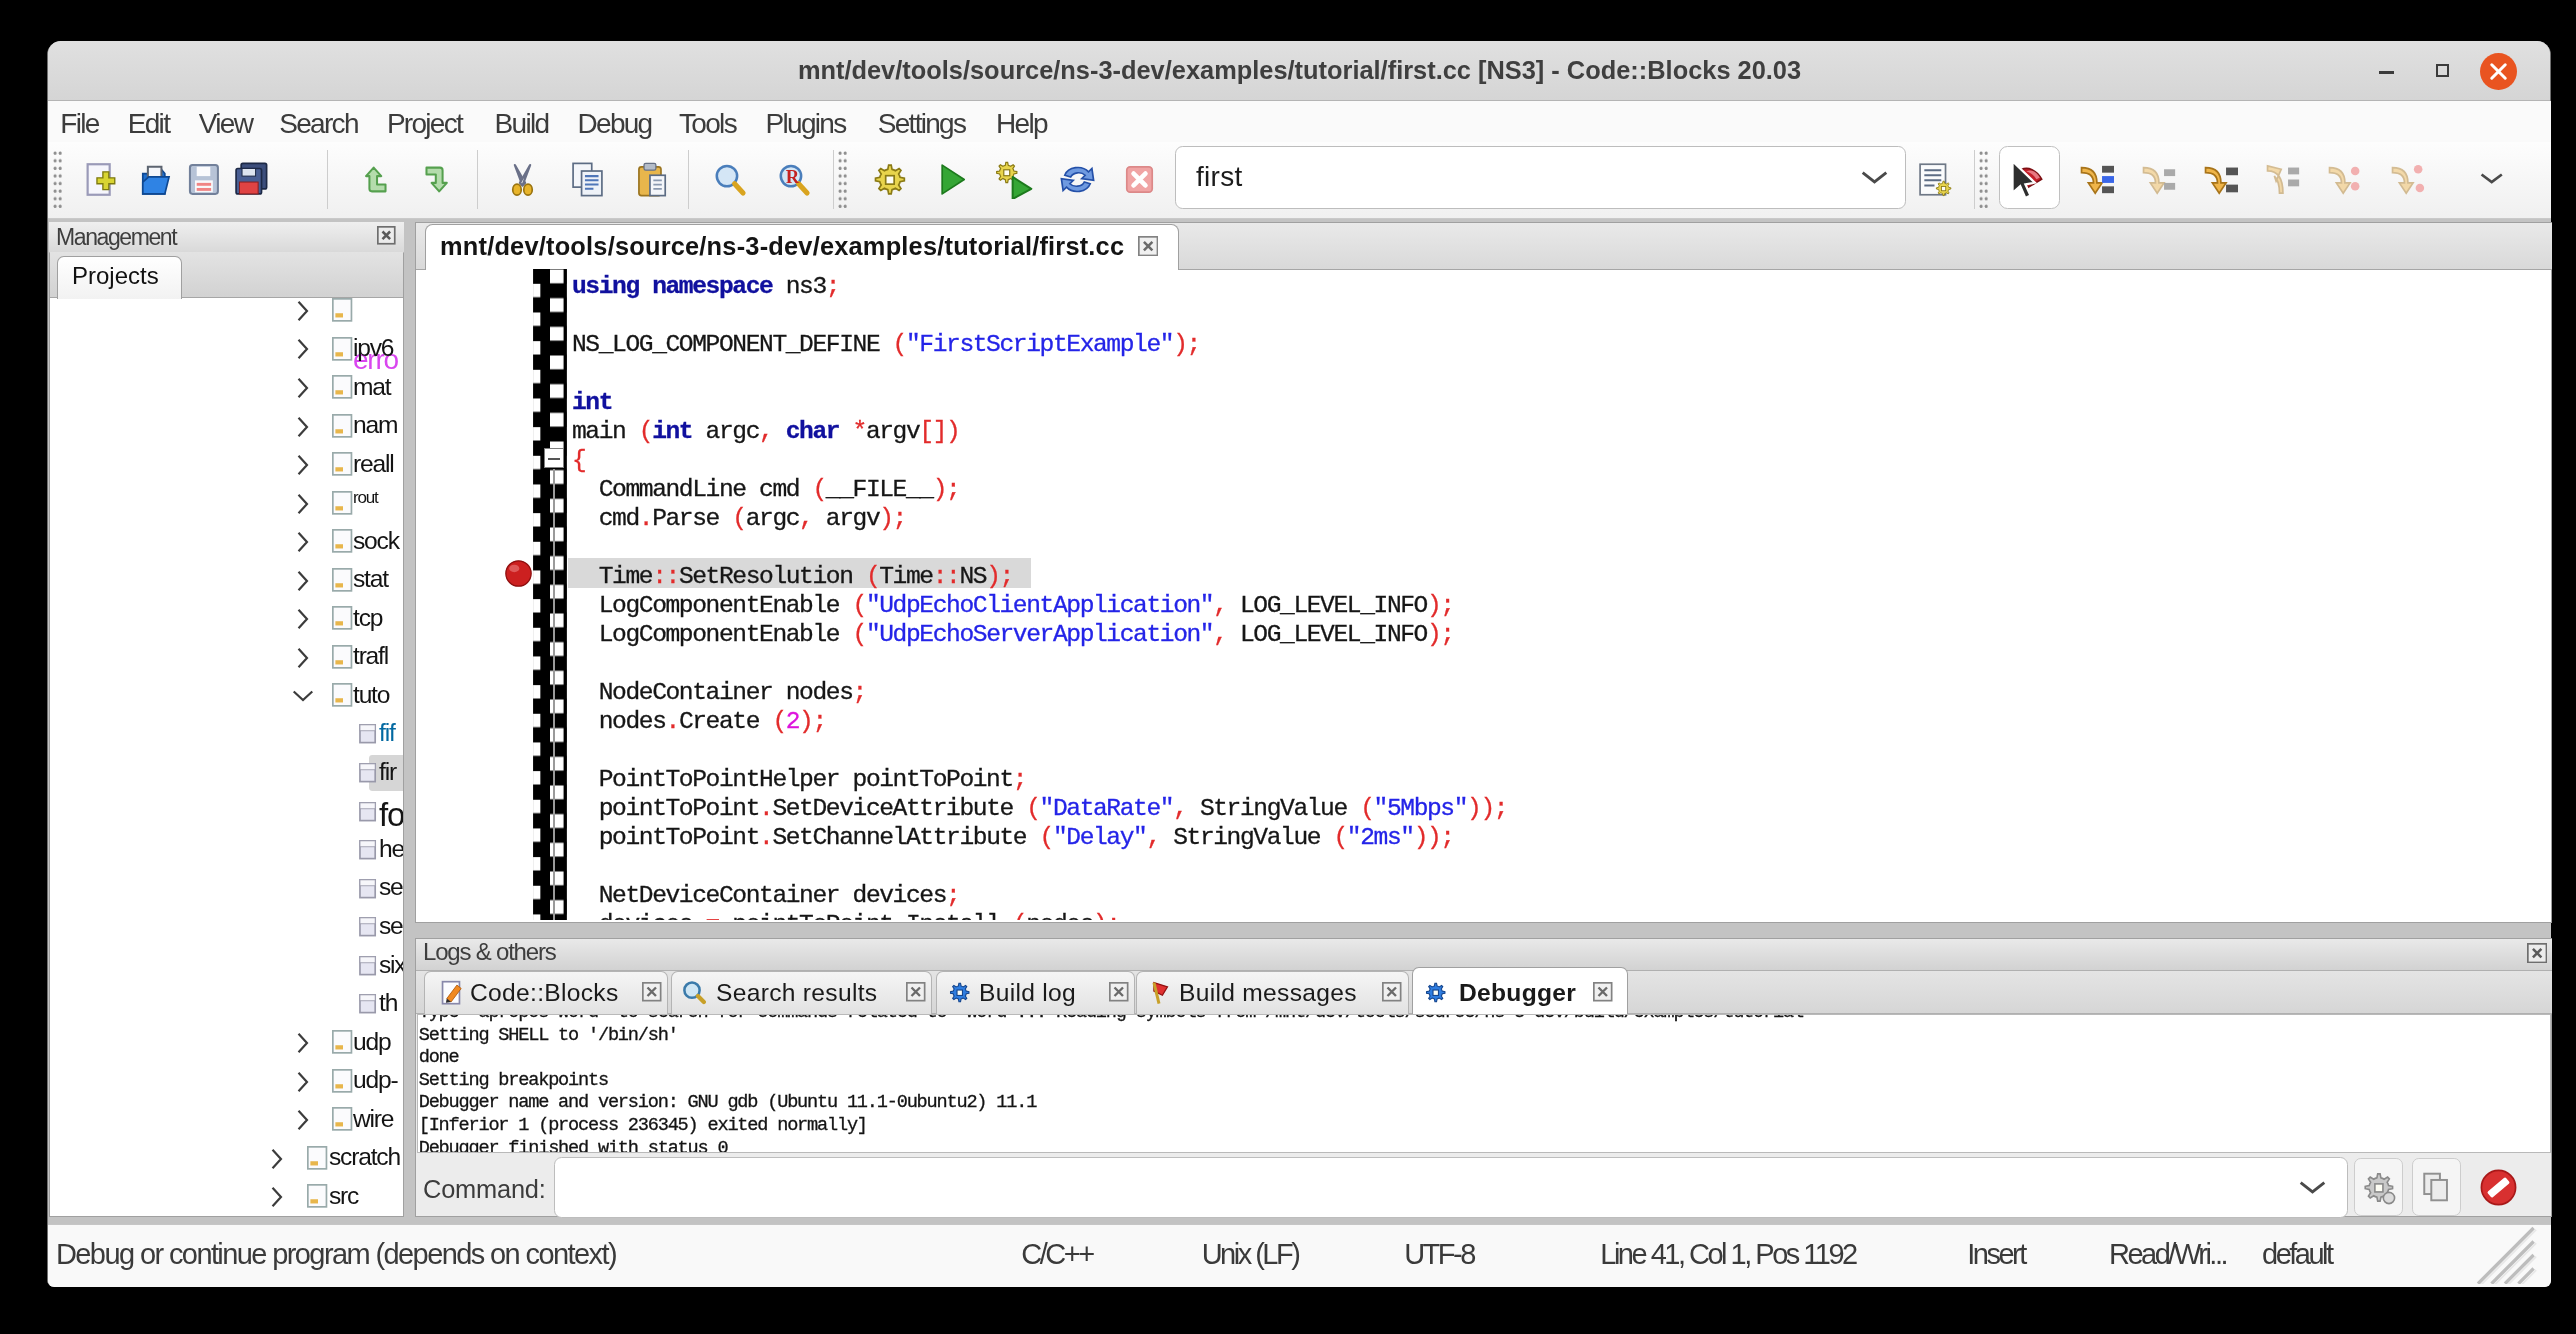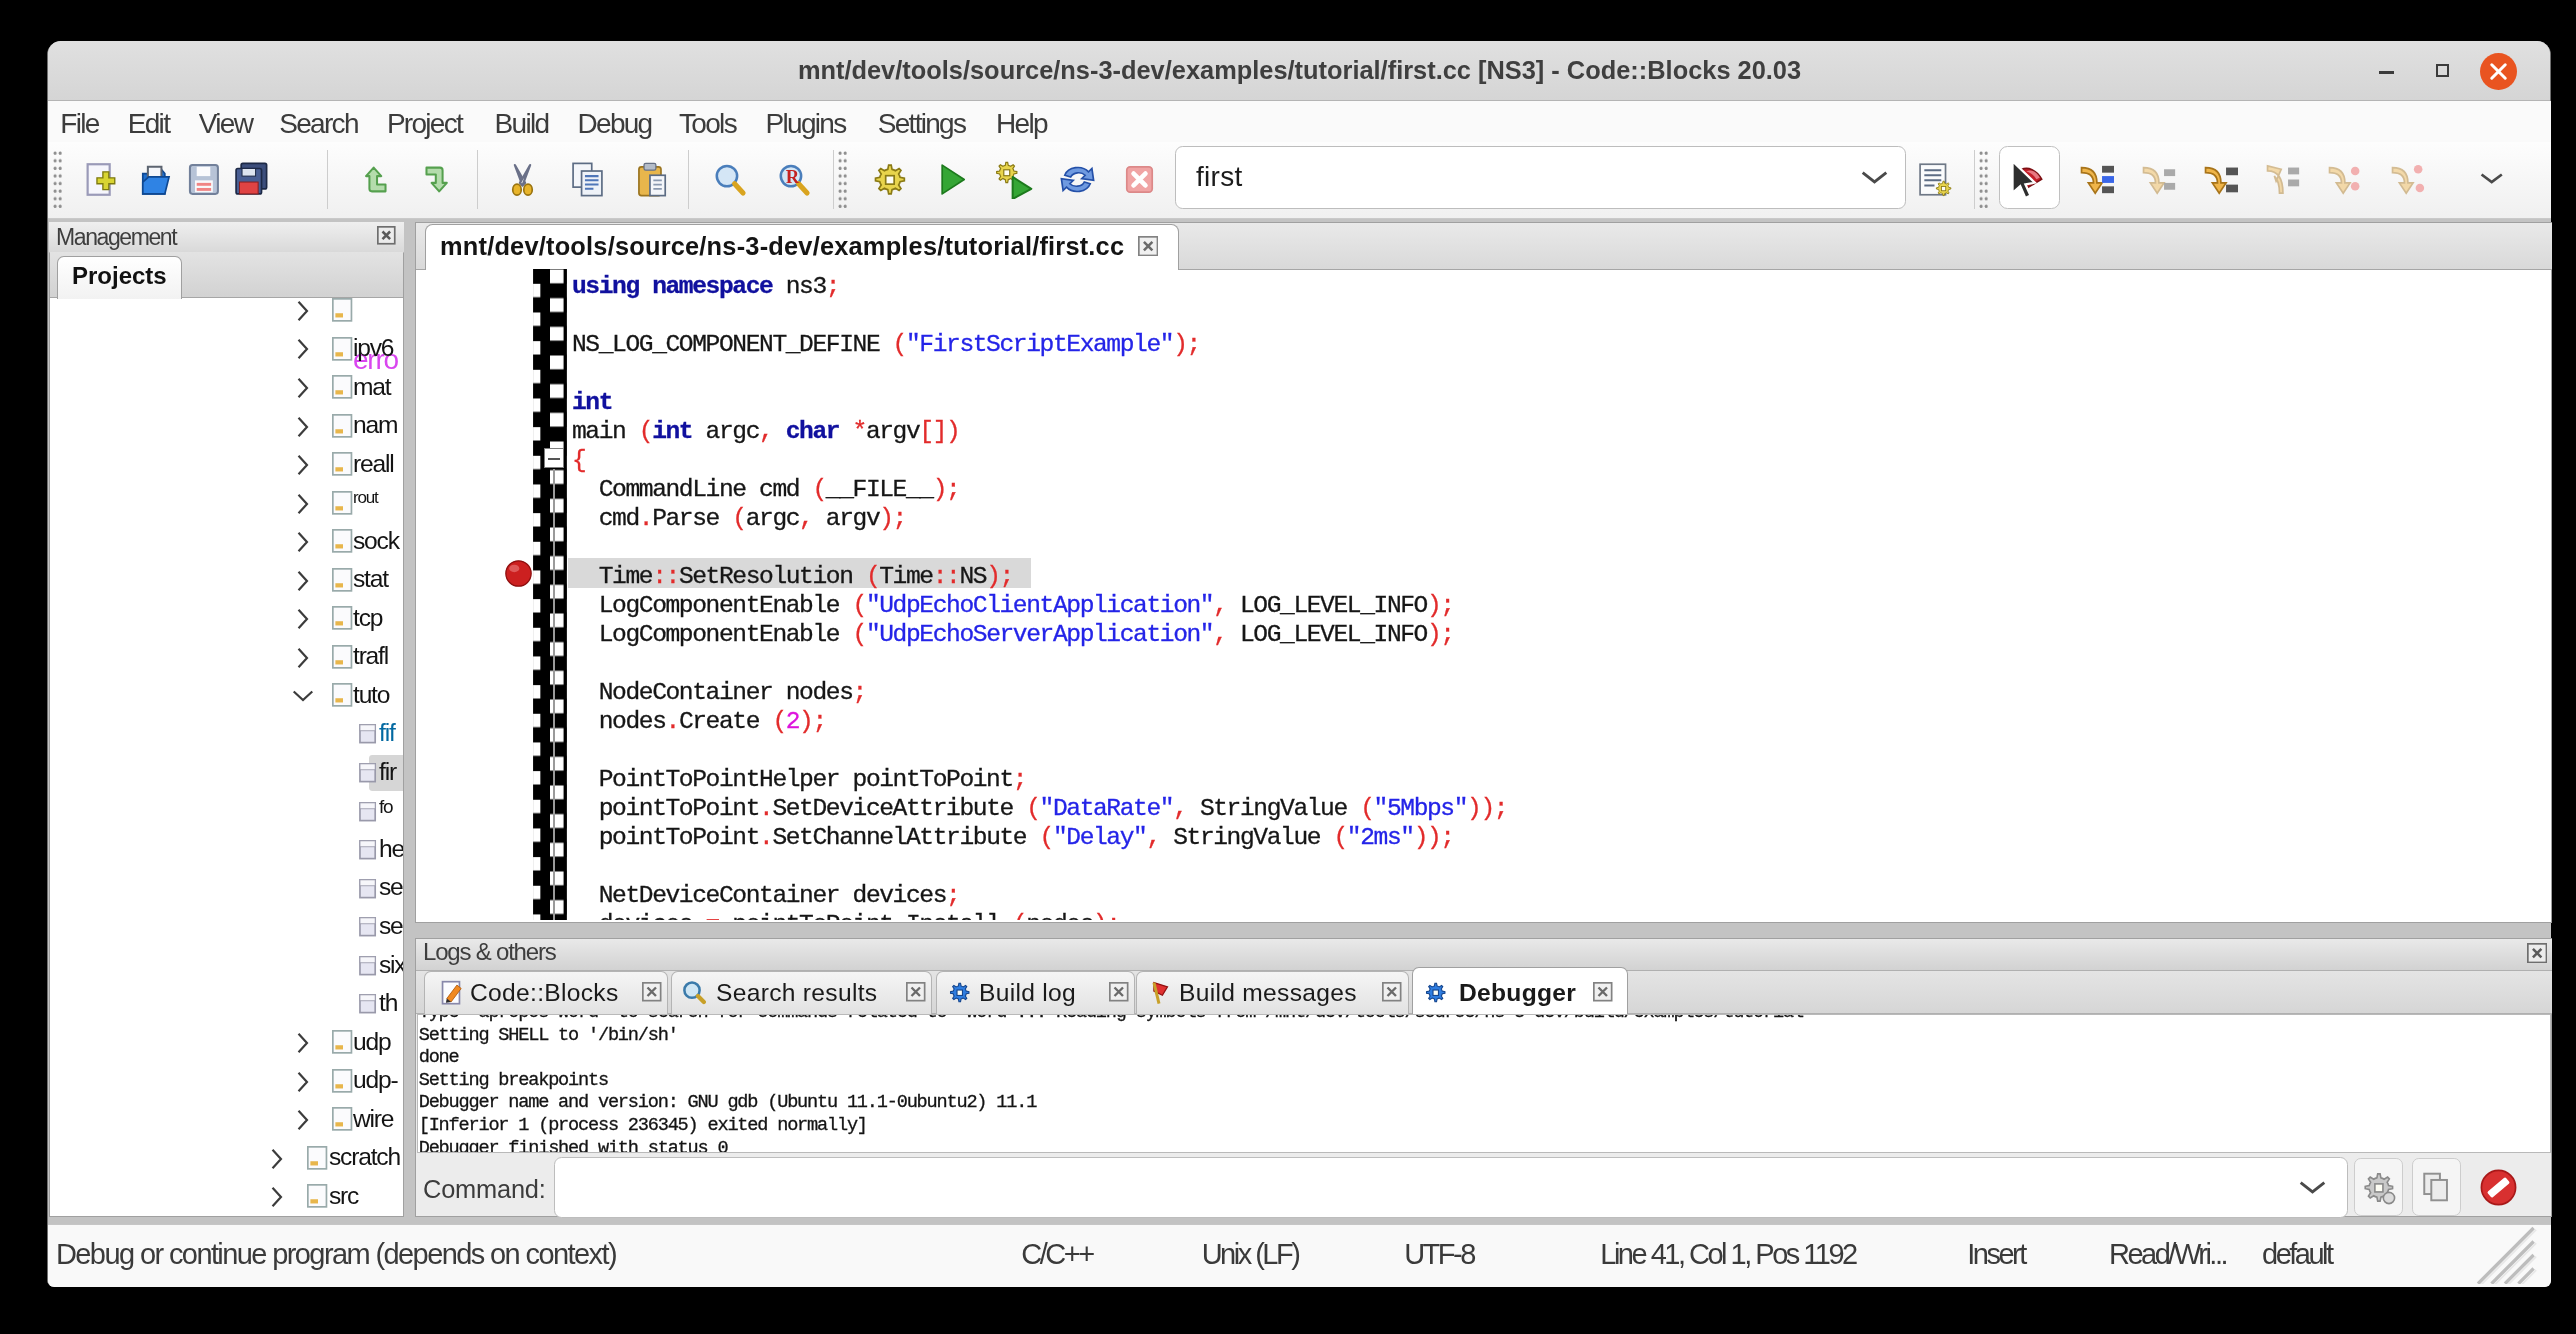--- a/index.html
+++ b/index.html
@@ -193,21 +193,21 @@
 <div class="a" style="left:48px;top:219px;width:2503px;height:1005px;background:#c3c3c3;"></div>
 <div class="a" style="left:49px;top:222px;width:355px;height:995px;background:#fff;border:0.8px solid #a0a0a0;box-sizing:border-box;overflow:hidden;"></div>
 <div class="a" style="left:49px;top:222px;width:355px;height:30.5px;background:linear-gradient(#efefef,#d9d9d9);border-bottom:0.8px solid #b8b8b8;box-sizing:border-box;"></div>
 <div class="a" style="left:56px;top:224px;width:254px;font-size:23px;letter-spacing:-1.4px;color:#3e3e3e;">Management</div>
 <svg class="a" style="left:377px;top:226px" width="18.6" height="18.6" viewBox="0 0 22 22">
 <rect x="1" y="1" width="20" height="20" fill="#ececec" stroke="#6e6e6e" stroke-width="2"></rect>
 <path d="M6.5 6.5 L15.5 15.5 M15.5 6.5 L6.5 15.5" stroke="#5a5a5a" stroke-width="3"></path>
 </svg>
 <div class="a" style="left:50px;top:252px;width:353px;height:46px;background:linear-gradient(#e3e3e3,#d2d2d2);border-bottom:0.8px solid #a6a6a6;box-sizing:border-box;"></div>
 <div class="a" style="left:57px;top:256px;width:125px;height:43px;background:linear-gradient(#ffffff,#f2f2f2);border:0.8px solid #a0a0a0;border-bottom:none;border-radius:6.8px 6.8px 0 0;box-sizing:border-box;"></div>
-<div class="a" style="left:72px;top:262px;width:125px;font-size:24px;font-weight:bold;letter-spacing:0px;color:#111;">Projects</div>
+<div class="a" style="left:72px;top:262px;width:125px;font-size:24px;font-weight:normal;letter-spacing:0px;color:#111;">Projects</div>
 <div class="a" style="left:50px;top:298px;width:353px;height:918px;overflow:hidden;">
     <div class="a" style="left:-50px;top:-298px;width:2576px;height:1335px;">
       <svg class="a" style="left:296px;top:299px" width="13.5" height="24" viewBox="0 0 16 28">
         <path d="M3 3 L13 14 L3 25" fill="none" stroke="#3c3c3c" stroke-width="2.6"></path>
       </svg>
       <svg class="a" style="left:332px;top:298px" width="22" height="25.4" viewBox="0 0 26 30">
         <rect x="1" y="1" width="22" height="26" fill="#fbfbfd" stroke="#9aa" stroke-width="2"></rect>
         <rect x="4" y="18" width="9" height="5" fill="#e8b64c"></rect>
       </svg>
       <div class="a" style="left:353px;top:296px;font-size:28px;letter-spacing:-1.2px;color:#d946ef;margin-top:48px;">erro</div>
@@ -299,21 +299,21 @@
       <div class="a" style="left:369px;top:755px;width:35px;height:36px;background:#d6d6d6;border-radius:3.4px 0 0 3.4px;"></div>
       <svg class="a" style="left:359px;top:763px" width="18" height="20.3" viewBox="0 0 21 24">
         <rect x="1" y="1" width="18" height="21" fill="#e6e6f2" stroke="#99a" stroke-width="2"></rect>
         <rect x="1" y="1" width="18" height="7" fill="#f6f6fa" stroke="#99a" stroke-width="1"></rect>
       </svg>
       <div class="a" style="left:379px;top:758px;font-size:24.6px;letter-spacing:-1.2px;color:#141414;">fir</div>
       <svg class="a" style="left:359px;top:802px" width="18" height="20.3" viewBox="0 0 21 24">
         <rect x="1" y="1" width="18" height="21" fill="#e6e6f2" stroke="#99a" stroke-width="2"></rect>
         <rect x="1" y="1" width="18" height="7" fill="#f6f6fa" stroke="#99a" stroke-width="1"></rect>
       </svg>
-      <div class="a" style="left:379px;top:796px;font-size:19px;letter-spacing:-1.2px;color:#141414;">fo</div>
+      <div class="a" style="left:379px;top:796px;font-size:33px;letter-spacing:-1.2px;color:#141414;">fo</div>
       <svg class="a" style="left:359px;top:840px" width="18" height="20.3" viewBox="0 0 21 24">
         <rect x="1" y="1" width="18" height="21" fill="#e6e6f2" stroke="#99a" stroke-width="2"></rect>
         <rect x="1" y="1" width="18" height="7" fill="#f6f6fa" stroke="#99a" stroke-width="1"></rect>
       </svg>
       <div class="a" style="left:379px;top:835px;font-size:24.6px;letter-spacing:-1.2px;color:#141414;">he</div>
       <svg class="a" style="left:359px;top:879px" width="18" height="20.3" viewBox="0 0 21 24">
         <rect x="1" y="1" width="18" height="21" fill="#e6e6f2" stroke="#99a" stroke-width="2"></rect>
         <rect x="1" y="1" width="18" height="7" fill="#f6f6fa" stroke="#99a" stroke-width="1"></rect>
       </svg>
       <div class="a" style="left:379px;top:873px;font-size:24.6px;letter-spacing:-1.2px;color:#141414;">se</div>

